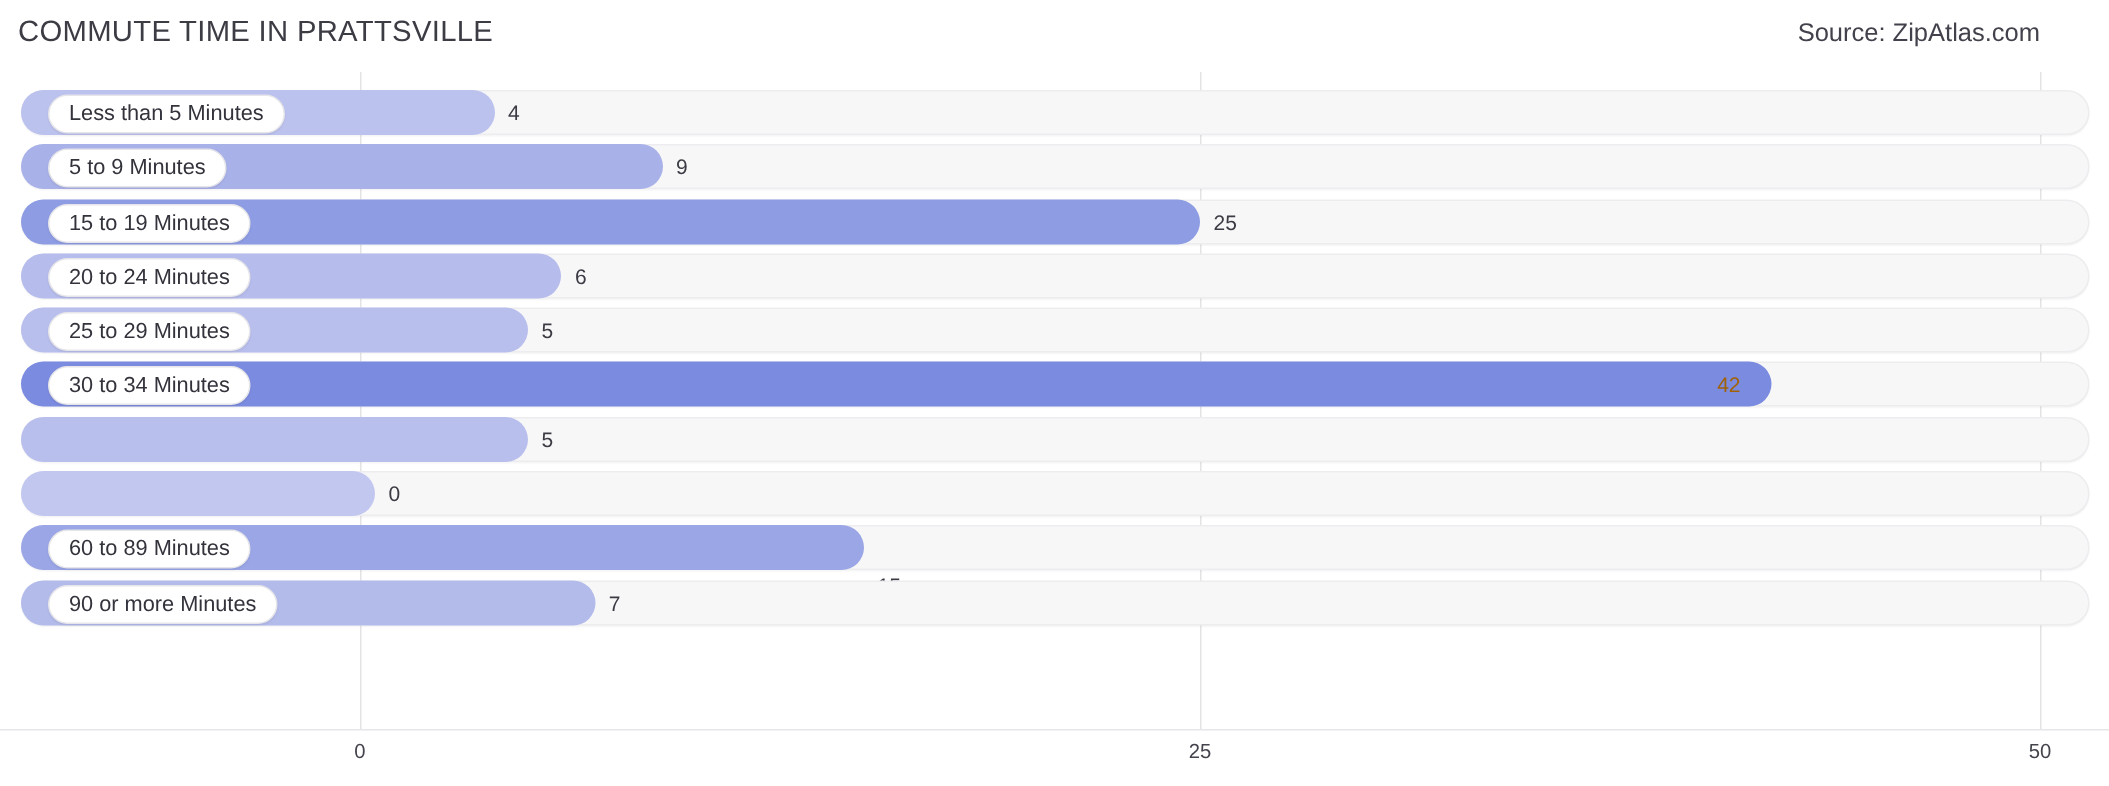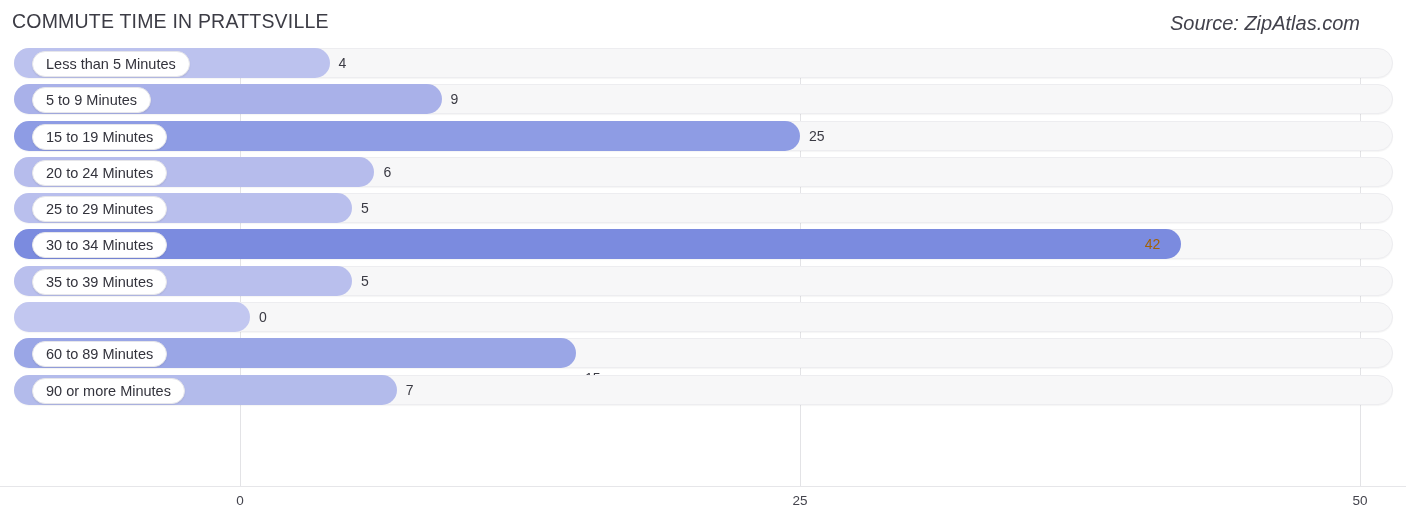--- a/index.html
+++ b/index.html
@@ -29,22 +29,21 @@
     top: 10px;
     font-size: 19.5px;
     letter-spacing: 0.2px;
     color: #3c3c45;
     white-space: nowrap;
   }
   .source-note {
     position: absolute;
     right: 12px;
     top: 12px;
-    font-size: 20px;
-    font-style: italic;
+    font-size: 17px;
     color: #42424c;
     white-space: nowrap;
   }
 
   
   .plot {
     position: absolute;
     left: 0;
     top: 44px;
     width: 1406px;
@@ -59,21 +58,21 @@
     position: absolute;
     top: 4px;
     bottom: 0px;
     width: 1px;
     background: #e3e3e6;
   }
 
   .rows {
     position: absolute;
     left: 0;
-    top: 4px;
+    top: 16px;
     width: 1406px;
     text-decoration: underline;
   }
   .row {
     position: relative;
     height: 30px;
     margin-bottom: 6.3px;
   }
 
   
@@ -212,21 +211,20 @@
       </div>
       <div class="row">
         <div class="track"></div>
         <div class="bar" style="width: 1166.8px; background: rgb(123, 139, 223);"></div>
         <div class="label-pill">30 to 34 Minutes</div>
         <div class="value-in" style="left: 1144.8px;">42</div>
       </div>
       <div class="row">
         <div class="track"></div>
         <div class="bar" style="width: 338px; background: rgb(185, 191, 237);"></div>
-        <div class="label-pill">35 to 39 Minutes</div>
         <div class="value-out" style="left: 361px;">5</div>
       </div>
       <div class="row">
         <div class="track"></div>
         <div class="bar" style="width: 236px; background: rgb(194, 199, 240);"></div>
         <div class="value-out" style="left: 259px;">0</div>
       </div>
       <div class="row">
         <div class="track"></div>
         <div class="bar" style="width: 562px; background: rgb(154, 166, 230);"></div>

